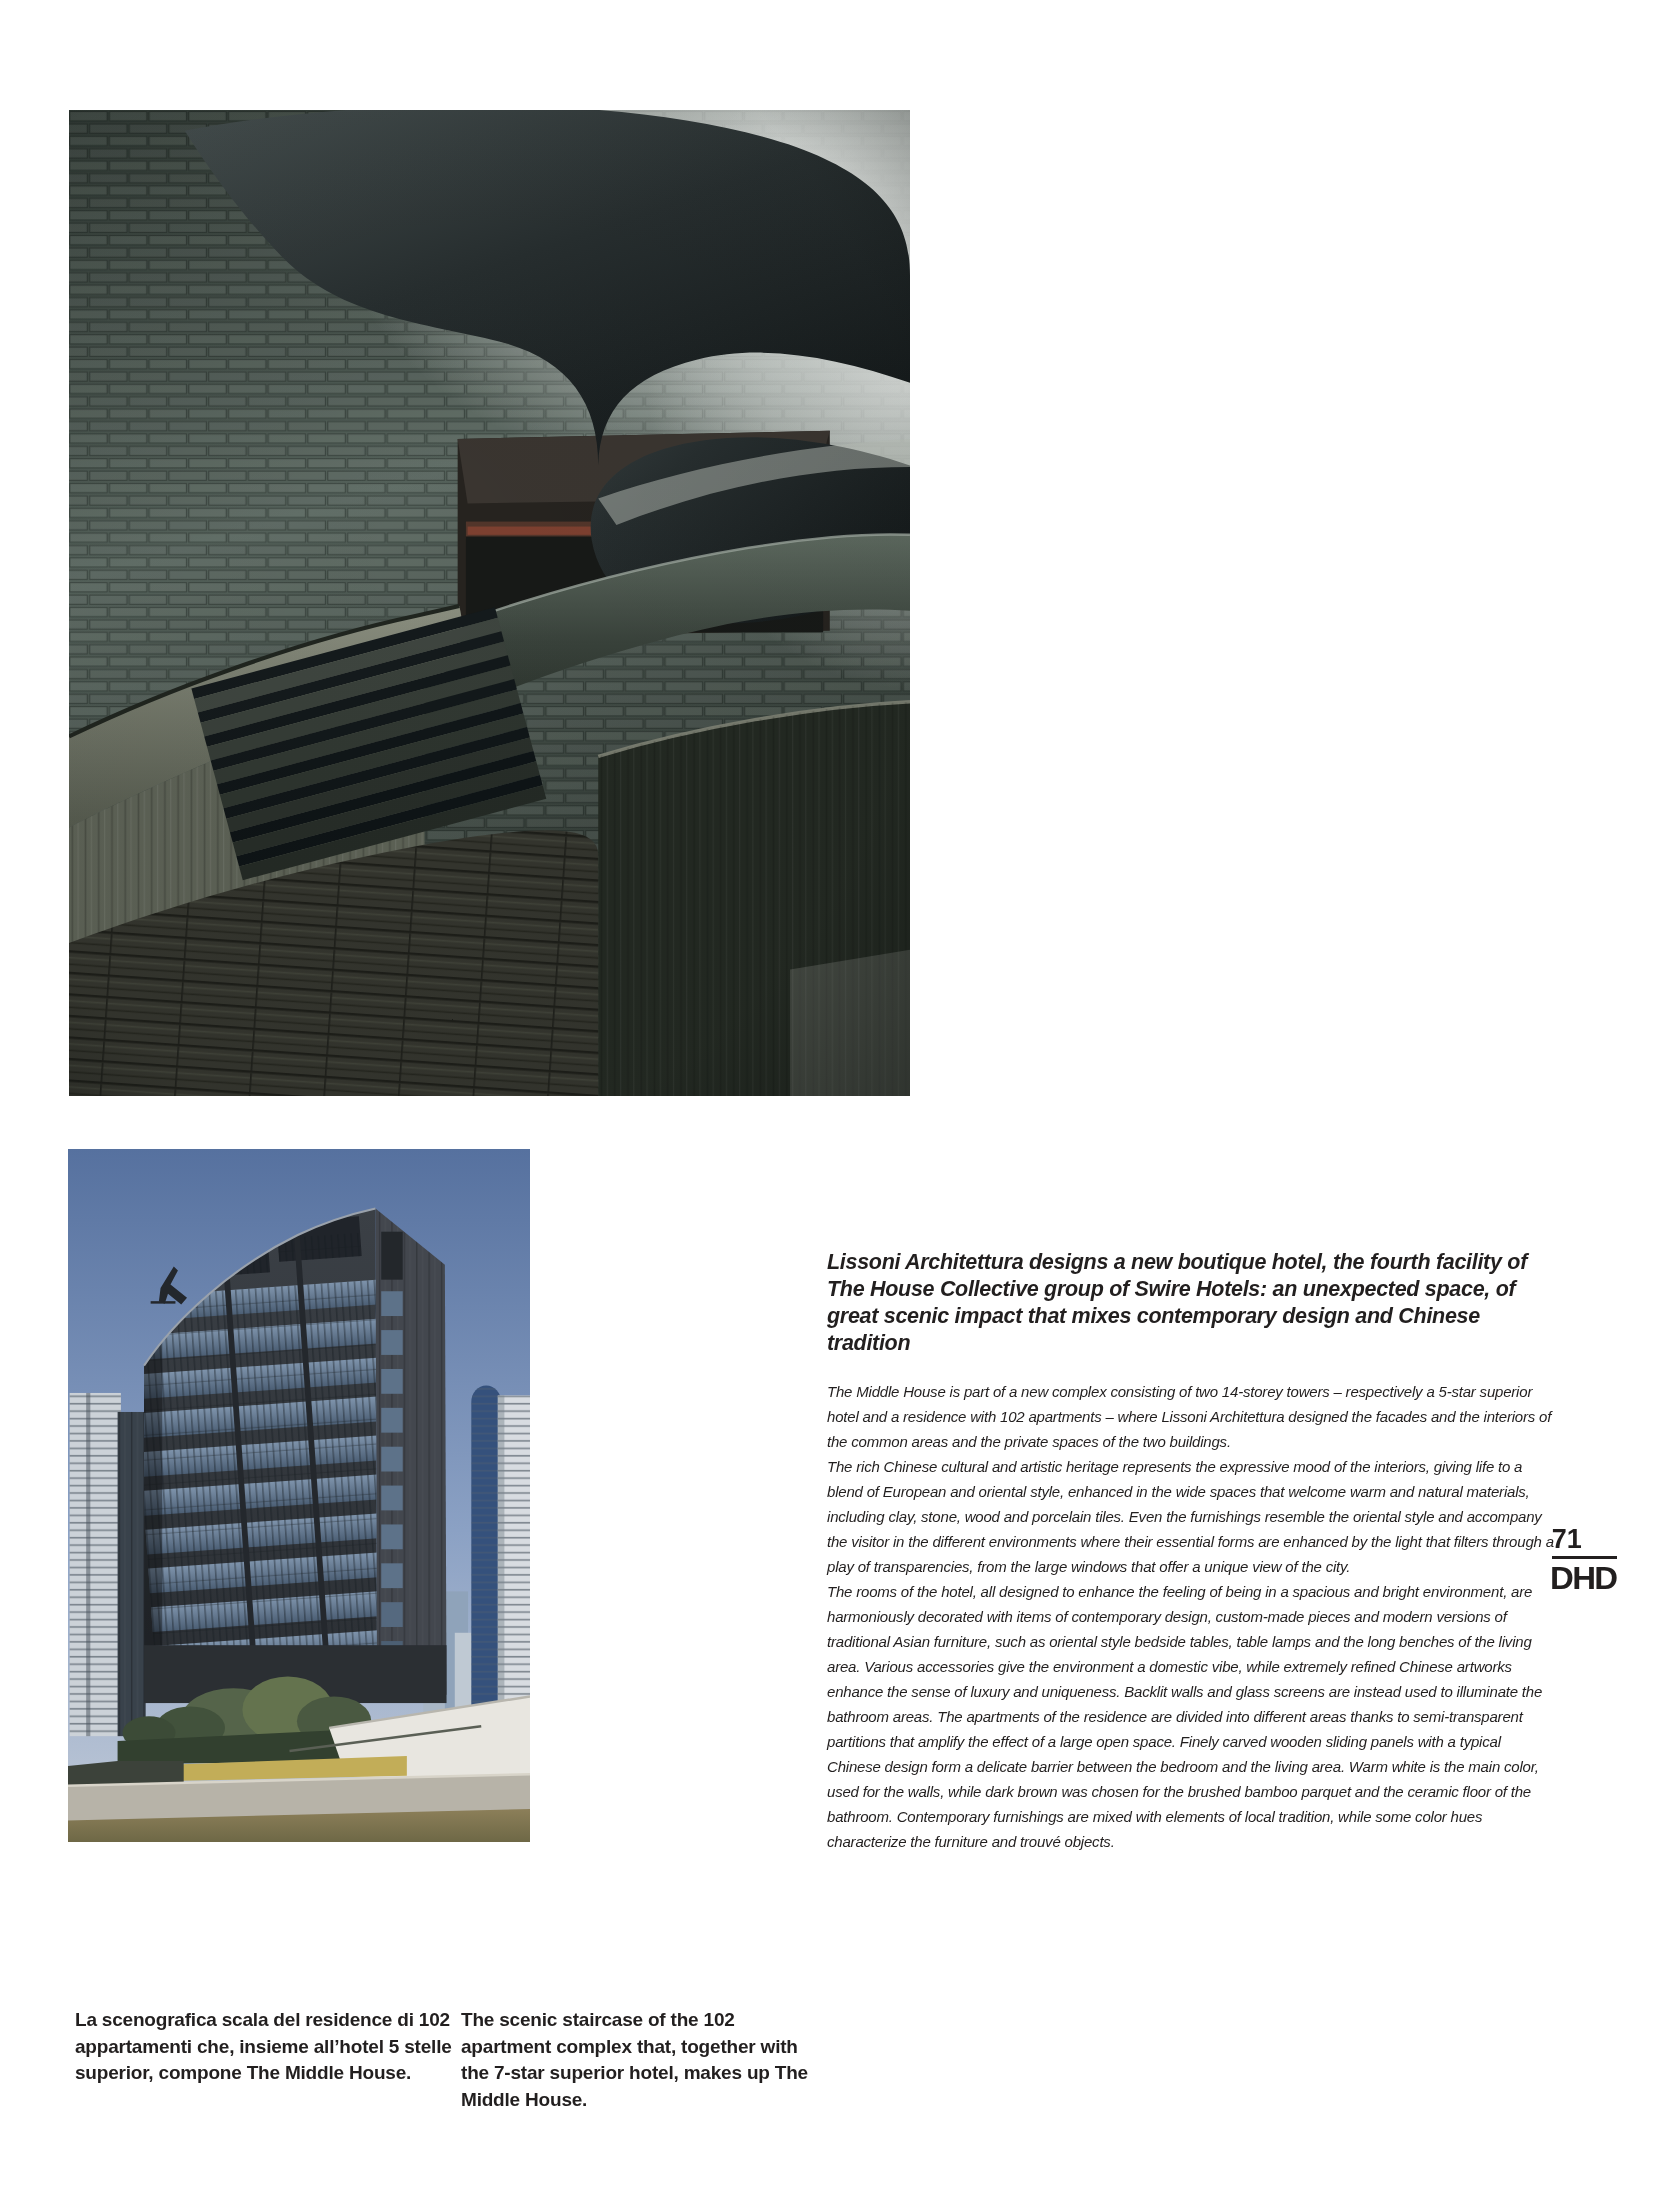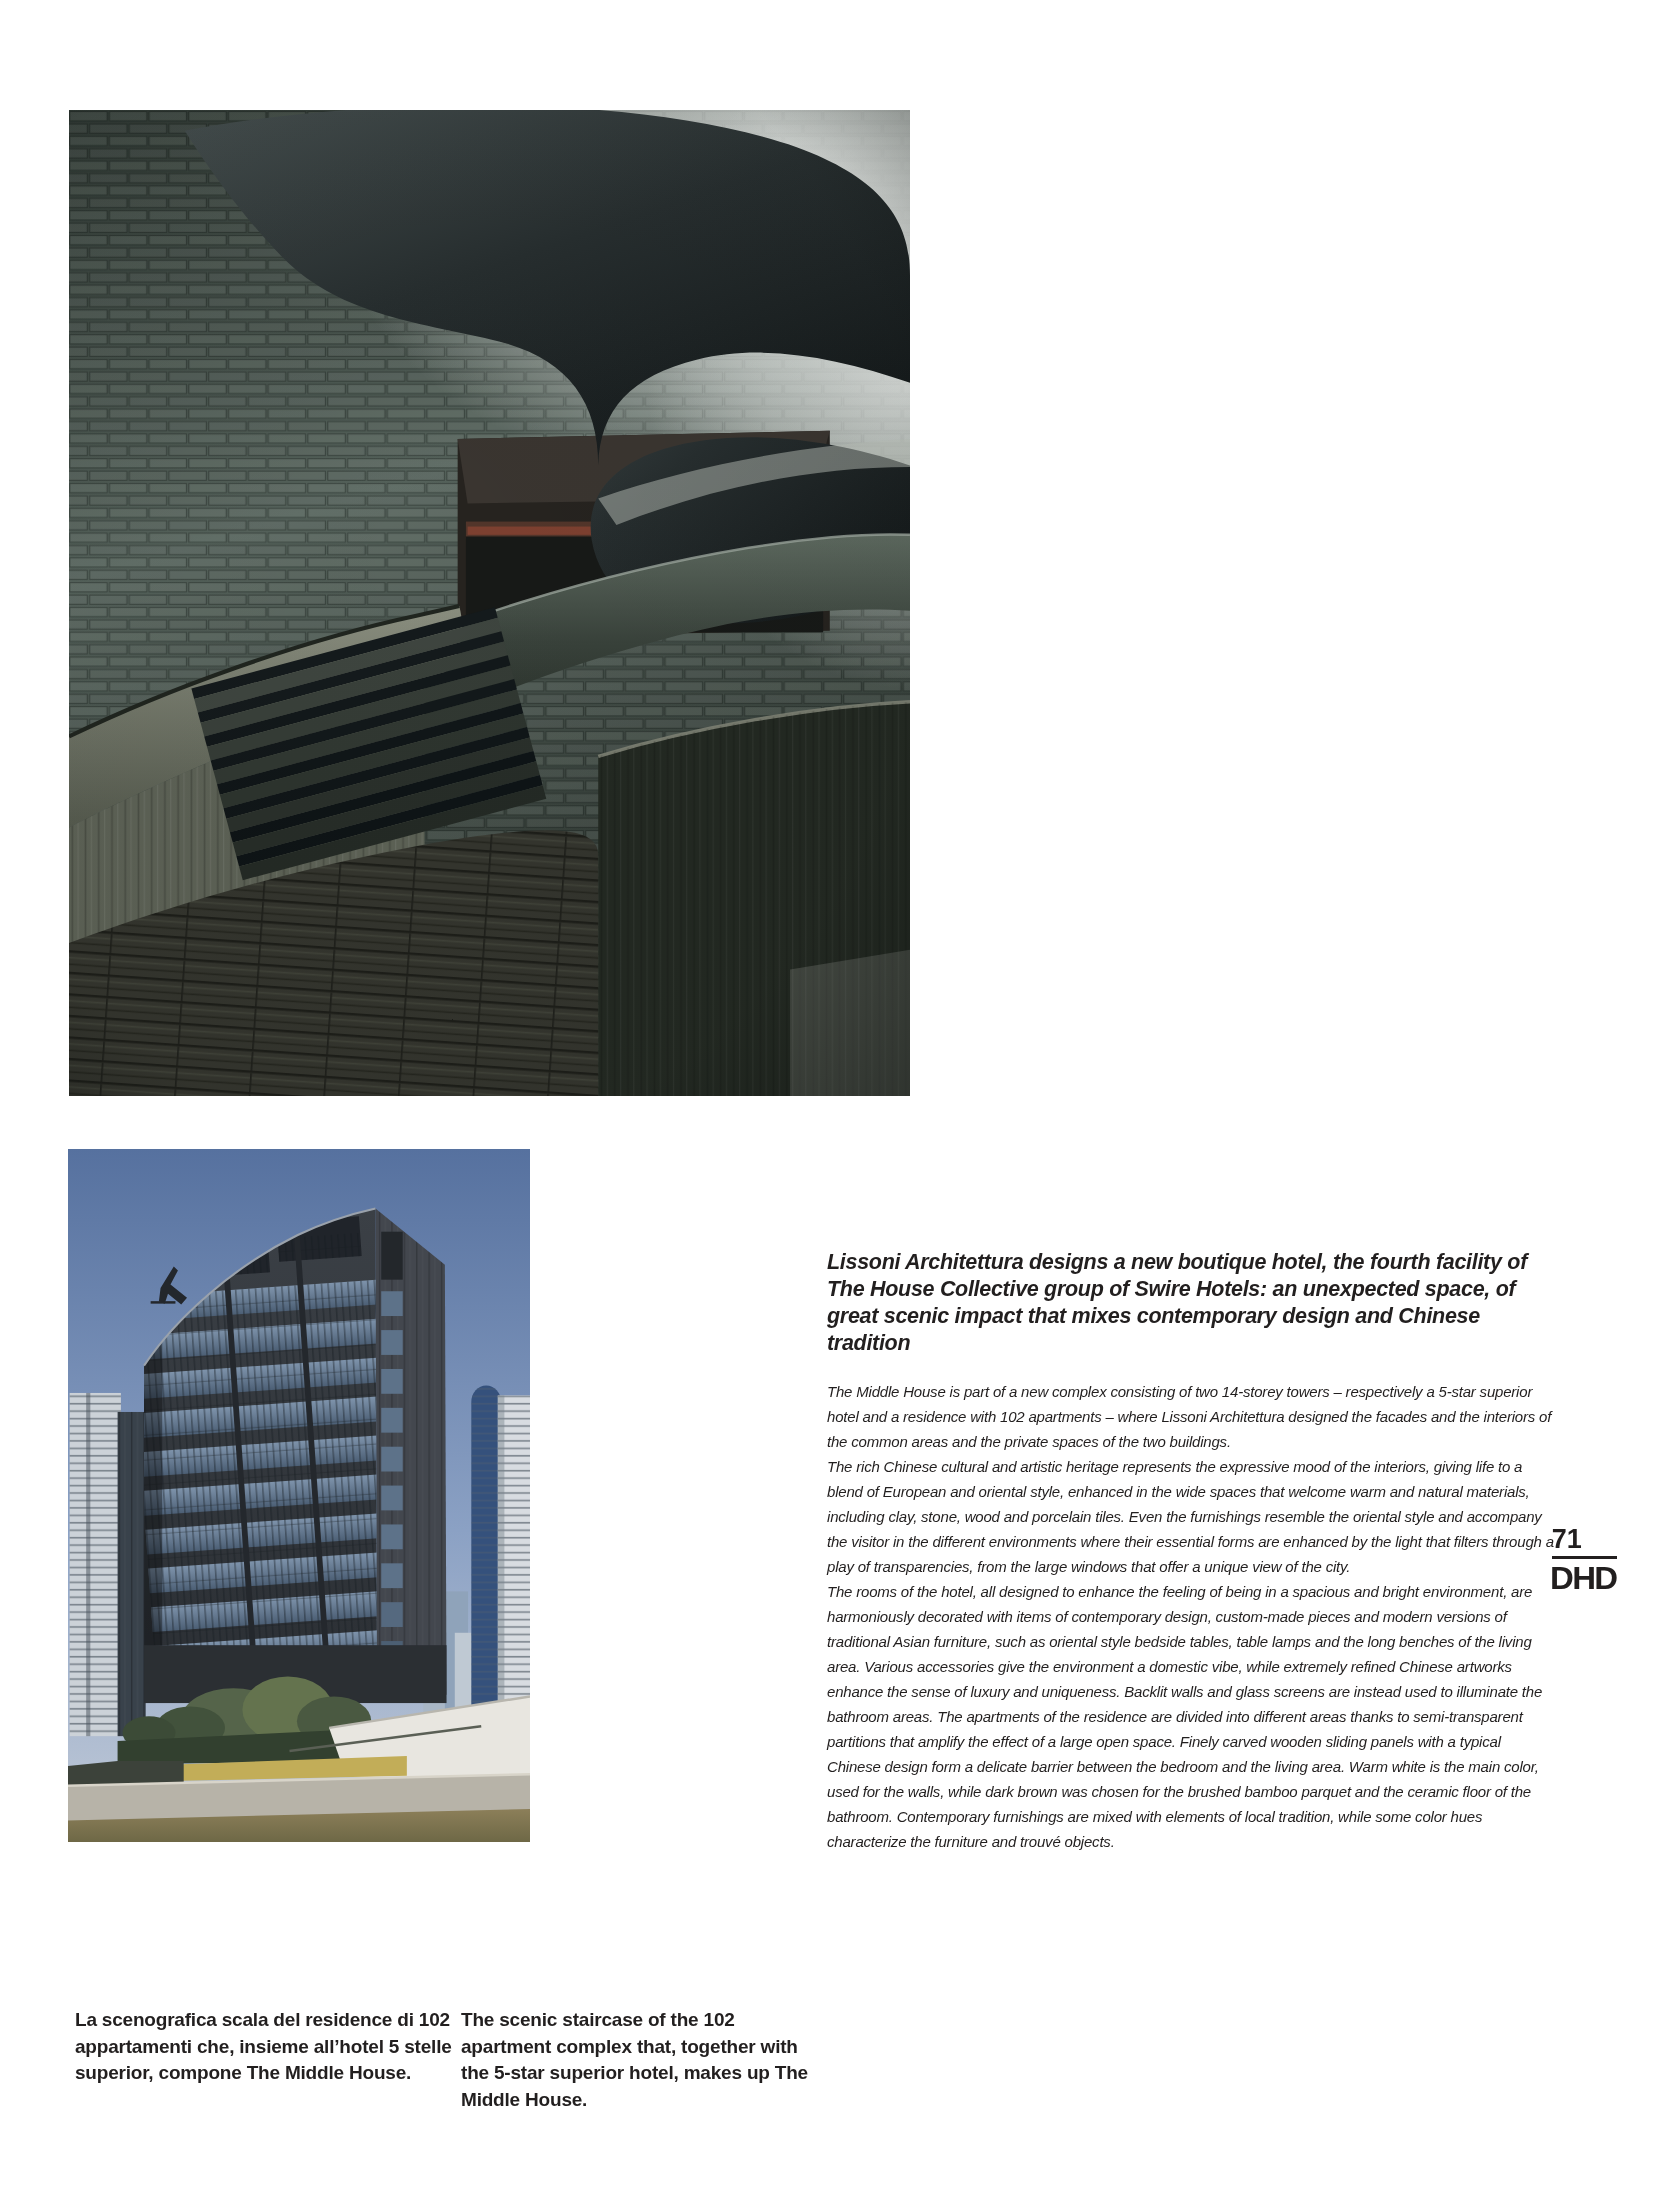--- a/index.html
+++ b/index.html
@@ -314,16 +314,16 @@
     <p>The rich Chinese cultural and artistic heritage represents the expressive mood of the interiors, giving life to a blend of European and oriental style, enhanced in the wide spaces that welcome warm and natural materials, including clay, stone, wood and porcelain tiles. Even the furnishings resemble the oriental style and accompany the visitor in the different environments where their essential forms are enhanced by the light that filters through a play of transparencies, from the large windows that offer a unique view of the city.</p>
     <p>The rooms of the hotel, all designed to enhance the feeling of being in a spacious and bright environment, are harmoniously decorated with items of contemporary design, custom-made pieces and modern versions of traditional Asian furniture, such as oriental style bedside tables, table lamps and the long benches of the living area. Various accessories give the environment a domestic vibe, while extremely refined Chinese artworks enhance the sense of luxury and uniqueness. Backlit walls and glass screens are instead used to illuminate the bathroom areas. The apartments of the residence are divided into different areas thanks to semi-transparent partitions that amplify the effect of a large open space. Finely carved wooden sliding panels with a typical Chinese design form a delicate barrier between the bedroom and the living area. Warm white is the main color, used for the walls, while dark brown was chosen for the brushed bamboo parquet and the ceramic floor of the bathroom. Contemporary furnishings are mixed with elements of local tradition, while some color hues characterize the furniture and trouvé objects.</p>
   </div>
 
   <div class="pagemark">
     <div class="pagenum">71</div>
     <div class="maglogo">DHD</div>
   </div>
 
   <p class="caption caption-it">La scenografica scala del residence di 102 appartamenti che, insieme all’hotel 5 stelle superior, compone The Middle House.</p>
-  <p class="caption caption-en">The scenic staircase of the 102 apartment complex that, together with the 5-star superior hotel, makes up The Middle House.</p>
+  <p class="caption caption-en">The scenic staircase of the 102 apartment complex that, together with the 7-star superior hotel, makes up The Middle House.</p>
 
 </div>
 
 
 </body></html>

